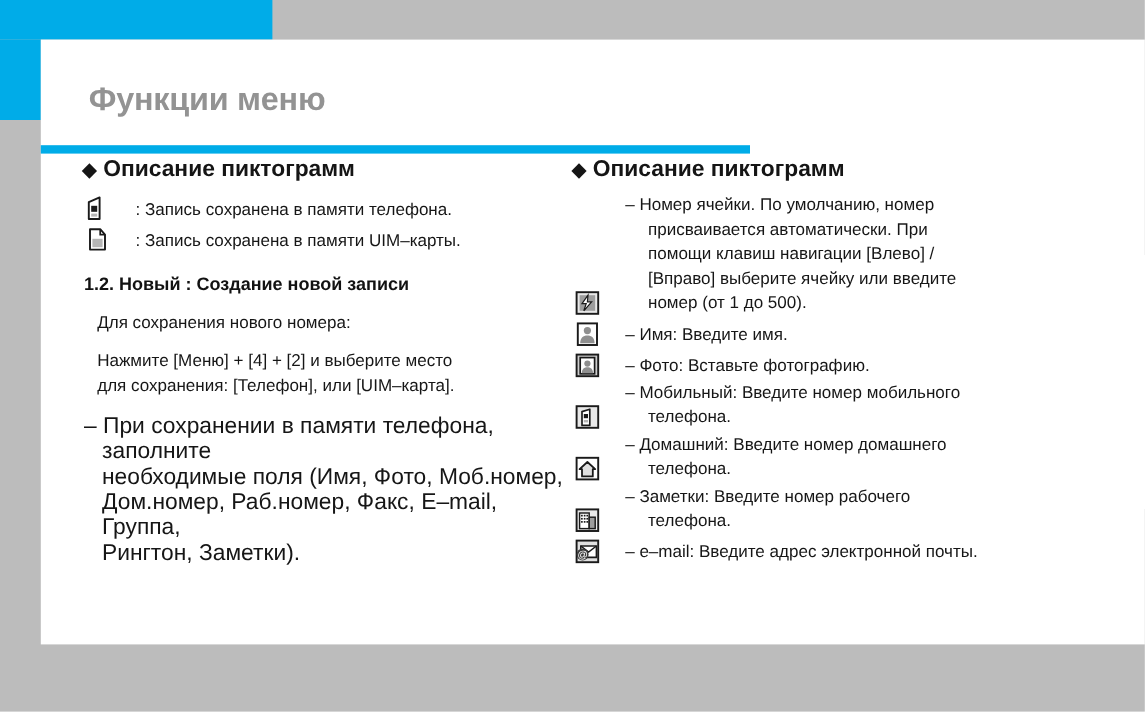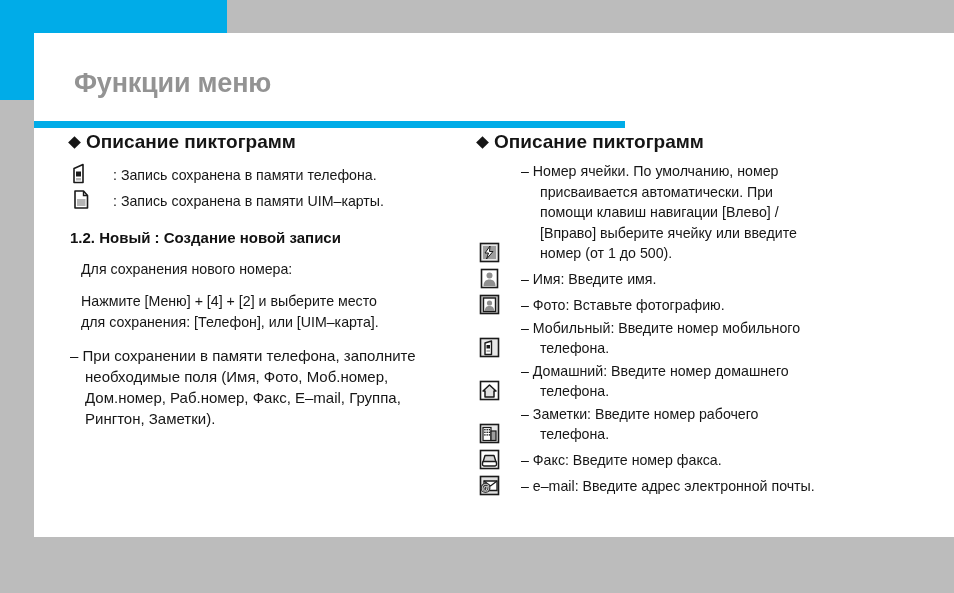--- a/index.html
+++ b/index.html
@@ -150,21 +150,21 @@
     white-space: nowrap;
   }
   .para {
     font-size: 14.2px;
     color: #161616;
     line-height: 21.2px;
     margin: 11px;
     white-space: pre-line;
   }
   .bullet-para {
-    font-size: 15px;
+    font-size: 19px;
     color: #161616;
     line-height: 21.2px;
     margin: 0;
     padding-left: 15px;
     text-indent: -15px;
     white-space: pre-line;
   }
   
   .footer {
     position: absolute;
@@ -318,30 +318,20 @@
                 <rect x="6.2" y="12.2" width="1.4" height="1.4"></rect>
                   <rect x="8.5" y="12.2" width="1.4" height="1.4"></rect>
                   <rect x="10.7" y="12.2" width="1.4" height="1.4"></rect>
               </g>
             </svg>
           </span>
           <span class="rtext hang">– Заметки:  Введите номер рабочего
 телефона.</span>
         </div>
 
-        <div class="icon-row">
-          <span class="glyph">
-            <svg viewBox="0 0 23 23" width="23" height="23">
-              <rect x="2.5" y="2.5" width="18" height="18" fill="#ffffff" stroke="#1a1a1a" stroke-width="1.6"></rect>
-              <path d="M7 7.5 L16 7.5 L18 14 L5 14 Z" fill="#d8d8d8" stroke="#1a1a1a" stroke-width="1.4" stroke-linejoin="round"></path>
-              <rect x="4.5" y="13.5" width="14" height="4.5" rx="1.4" fill="#ffffff" stroke="#1a1a1a" stroke-width="1.4"></rect>
-            </svg>
-          </span>
-          <span class="rtext hang">– Факс:  Введите номер факса.</span>
-        </div>
 
         <div class="icon-row">
           <span class="glyph">
             <svg viewBox="0 0 23 23" width="23" height="23">
               <rect x="2.5" y="2.5" width="18" height="18" fill="#e0e0e0" stroke="#1a1a1a" stroke-width="1.6"></rect>
               <path d="M6 16.5 L19 16.5 L19 7 L6 7 Z" fill="#ffffff" stroke="#1a1a1a" stroke-width="1.3"></path>
               <path d="M6 7 L12.5 12 L19 7" fill="none" stroke="#1a1a1a" stroke-width="1.3"></path>
               <circle cx="7.5" cy="14" r="5" fill="#3b3b3b"></circle>
               <text x="7.5" y="17" font-size="8.5" fill="#ffffff" text-anchor="middle" font-family="'Liberation Sans', sans-serif">@</text>
             </svg>

